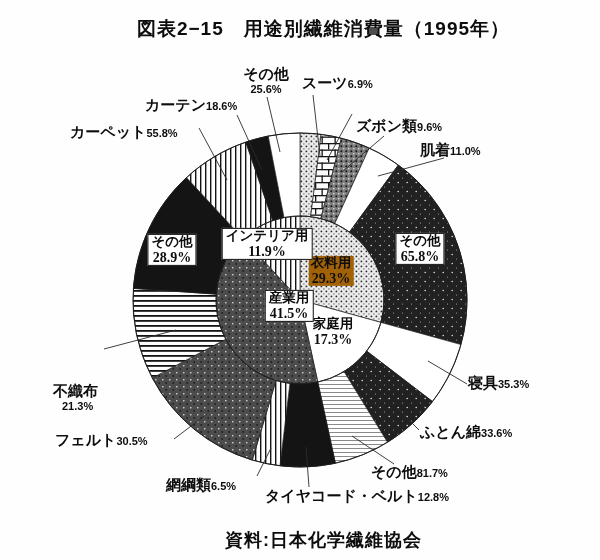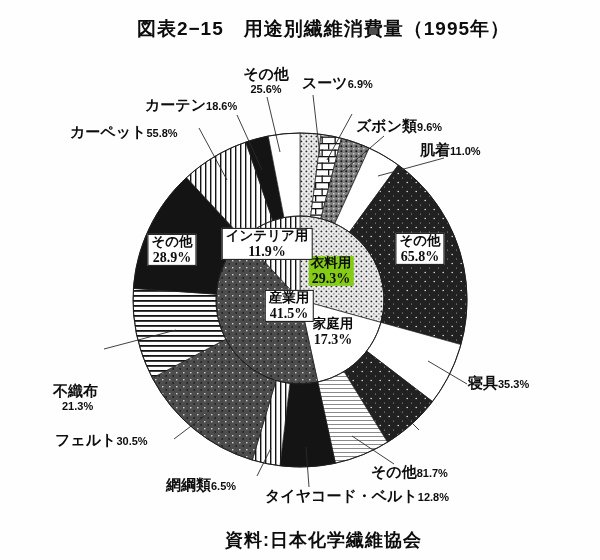--- a/index.html
+++ b/index.html
@@ -11,21 +11,21 @@
           font-size:18px;font-weight:bold;letter-spacing:1px;}
   svg.pie{position:absolute;left:0;top:0;}
   #labels{position:absolute;left:0;top:0;width:600px;height:560px;}
   .seg-label{position:absolute;font-weight:bold;white-space:nowrap;line-height:1.1;color:#0d0d0d;}
   .seg-label .nm{font-size:15px;}
   .seg-label .vl{font-size:11px;}
   .seg-label.centered{transform:translate(-50%,-50%);text-align:center;}
   .seg-label.inner .nm{font-size:13.5px;}
   .seg-label.inner .vl{font-size:14px;font-family:Liberation Serif, serif;}
   .seg-label.boxed{background:#fff;border:1.6px solid #0d0d0d;padding:0 3px;}
-  .seg-label.whitebg{background:#84cc16;padding:0 2px;}
+  .seg-label.whitebg{background:#a16207;padding:0 2px;}
   .seg-label.leftal{text-align:left;}
   .seg-label.leftal .vl{margin-left:9px;}
   .seg-label.two .nm,.seg-label.two .vl{display:block;}
 </style>
 </head>
 <body>
 
 <div class="page">
 
   <div class="title">図表2−15　用途別繊維消費量（1995年）</div>
@@ -132,20 +132,21 @@
         <span class="vl">11.9%</span>
       </div>
       <div class="seg-label" style="left: 302px; top: 74px;"><span class="nm">スーツ</span><span class="vl">6.9%</span></div>
       <div class="seg-label" style="left: 356px; top: 117px;"><span class="nm">ズボン類</span><span class="vl">9.6%</span></div>
       <div class="seg-label" style="left: 420px; top: 141px;"><span class="nm">肌着</span><span class="vl">11.0%</span></div>
       <div class="seg-label two inner centered boxed" style="left: 420px; top: 249px;">
         <span class="nm">その他</span>
         <span class="vl">65.8%</span>
       </div>
       <div class="seg-label" style="left: 468px; top: 374px;"><span class="nm">寝具</span><span class="vl">35.3%</span></div>
+      <div class="seg-label" style="left: 420px; top: 423px;"><span class="nm">ふとん綿</span><span class="vl">33.6%</span></div>
       <div class="seg-label" style="left: 371px; top: 463px;"><span class="nm">その他</span><span class="vl">81.7%</span></div>
       <div class="seg-label" style="left: 265px; top: 487px;"><span class="nm">タイヤコード・ベルト</span><span class="vl">12.8%</span></div>
       <div class="seg-label" style="left: 166px; top: 476px;"><span class="nm">網綱類</span><span class="vl">6.5%</span></div>
       <div class="seg-label" style="left: 55px; top: 431px;"><span class="nm">フェルト</span><span class="vl">30.5%</span></div>
       <div class="seg-label two leftal" style="left: 53px; top: 340px; margin-top: 43px;">
         <span class="nm">不織布</span>
         <span class="vl">21.3%</span>
       </div>
       <div class="seg-label two inner centered boxed" style="left: 172px; top: 250px;">
         <span class="nm">その他</span>

